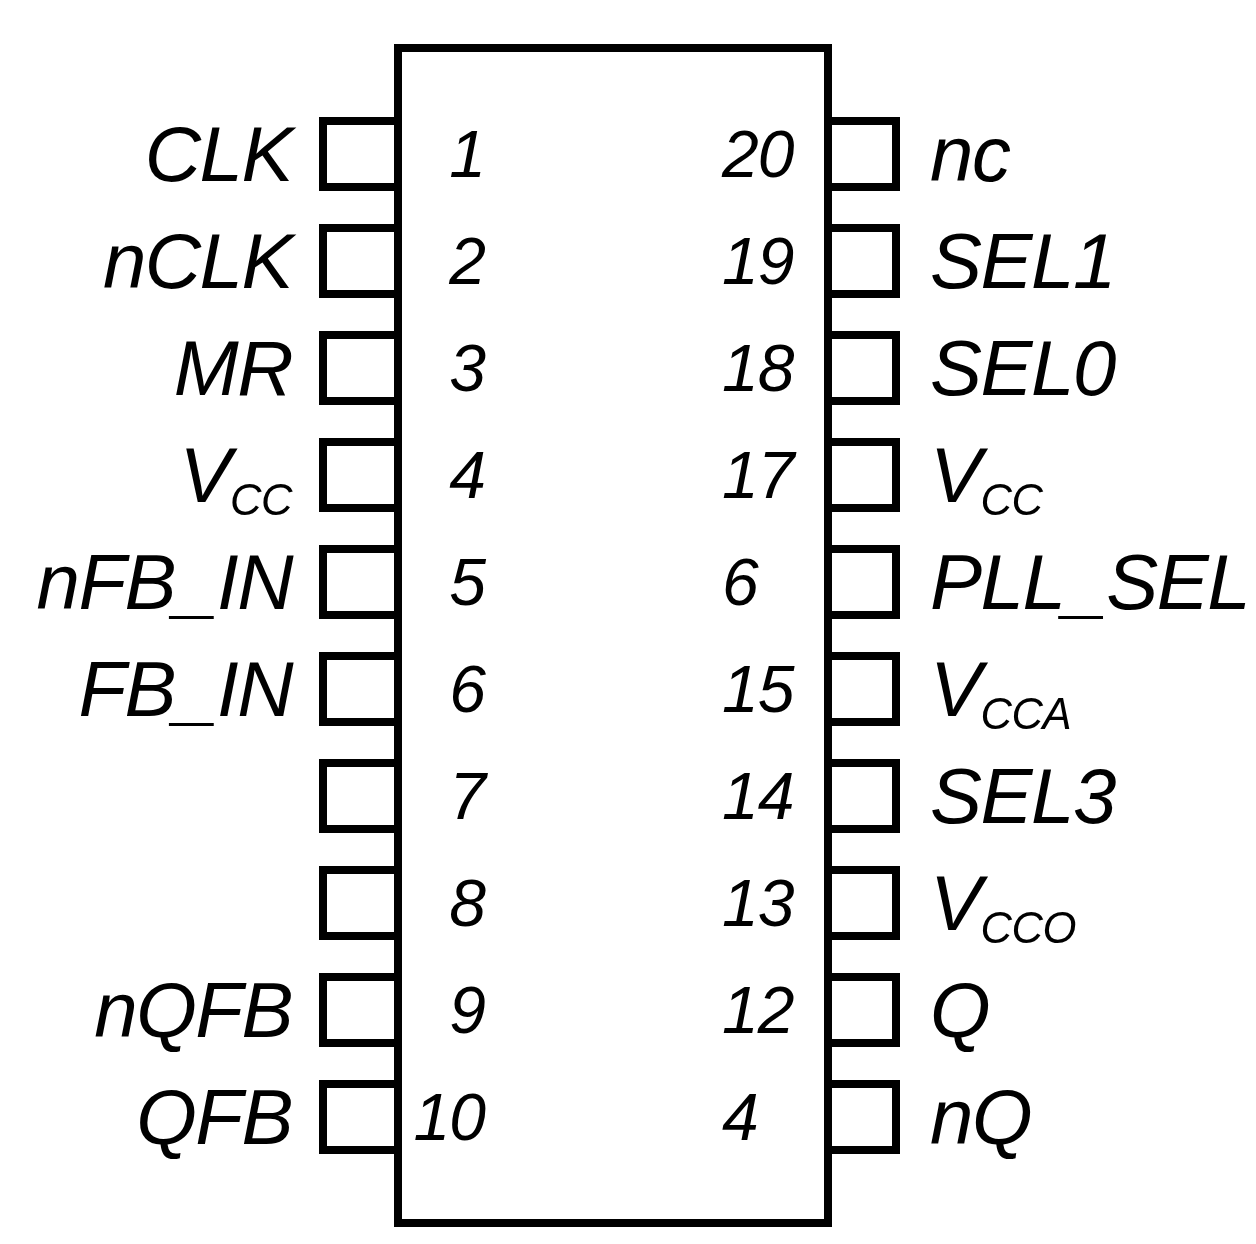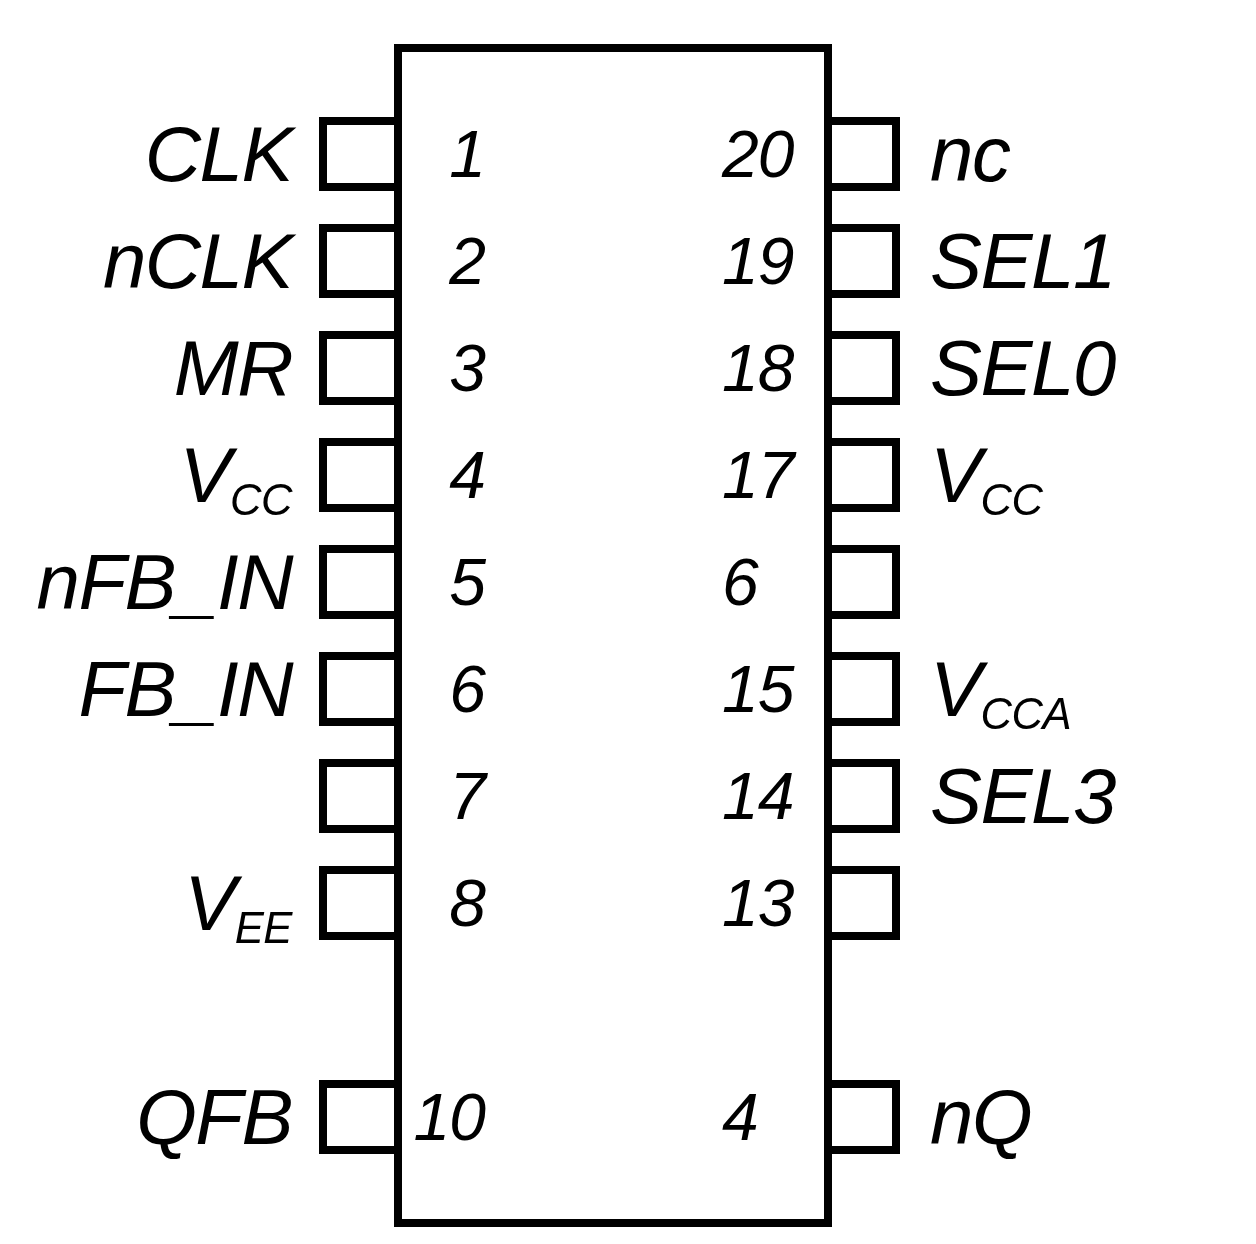--- a/index.html
+++ b/index.html
@@ -110,47 +110,56 @@
     <div class="pinbox pinbox-r"></div>
     <div class="lbl lbl-r"><span>V</span><sub>CC</sub></div>
   </div>
 
   <div class="row" style="top:545px">
     <div class="lbl lbl-l"><span>nFB_IN</span><sub></sub></div>
     <div class="pinbox pinbox-l"></div>
     <div class="num num-l">5</div>
     <div class="num num-r">6</div>
     <div class="pinbox pinbox-r"></div>
+    <div class="lbl lbl-r"><span>PLL_SEL</span><sub></sub></div>
   </div>
 
   <div class="row" style="top:652px">
     <div class="lbl lbl-l"><span>FB_IN</span><sub></sub></div>
     <div class="pinbox pinbox-l"></div>
     <div class="num num-l">6</div>
     <div class="num num-r">15</div>
     <div class="pinbox pinbox-r"></div>
     <div class="lbl lbl-r"><span>V</span><sub>CCA</sub></div>
   </div>
 
   <div class="row" style="top:759px">
     <div class="pinbox pinbox-l"></div>
     <div class="num num-l">7</div>
     <div class="num num-r">14</div>
     <div class="pinbox pinbox-r"></div>
     <div class="lbl lbl-r"><span>SEL3</span><sub></sub></div>
   </div>
 
   <div class="row" style="top:866px">
-    <div class="lbl lbl-l"><span>V</span><sub>EE</sub></div>
     <div class="pinbox pinbox-l"></div>
     <div class="num num-l">8</div>
     <div class="num num-r">13</div>
     <div class="pinbox pinbox-r"></div>
+    <div class="lbl lbl-r"><span>V</span><sub>CCO</sub></div>
   </div>
 
+  <div class="row" style="top:973px">
+    <div class="lbl lbl-l"><span>nQFB</span><sub></sub></div>
+    <div class="pinbox pinbox-l"></div>
+    <div class="num num-l">9</div>
+    <div class="num num-r">12</div>
+    <div class="pinbox pinbox-r"></div>
+    <div class="lbl lbl-r"><span>Q</span><sub></sub></div>
+  </div>
 
   <div class="row" style="top:1080px">
     <div class="lbl lbl-l"><span>QFB</span><sub></sub></div>
     <div class="pinbox pinbox-l"></div>
     <div class="num num-l">10</div>
     <div class="num num-r">4</div>
     <div class="pinbox pinbox-r"></div>
     <div class="lbl lbl-r"><span>nQ</span><sub></sub></div>
   </div>
 

